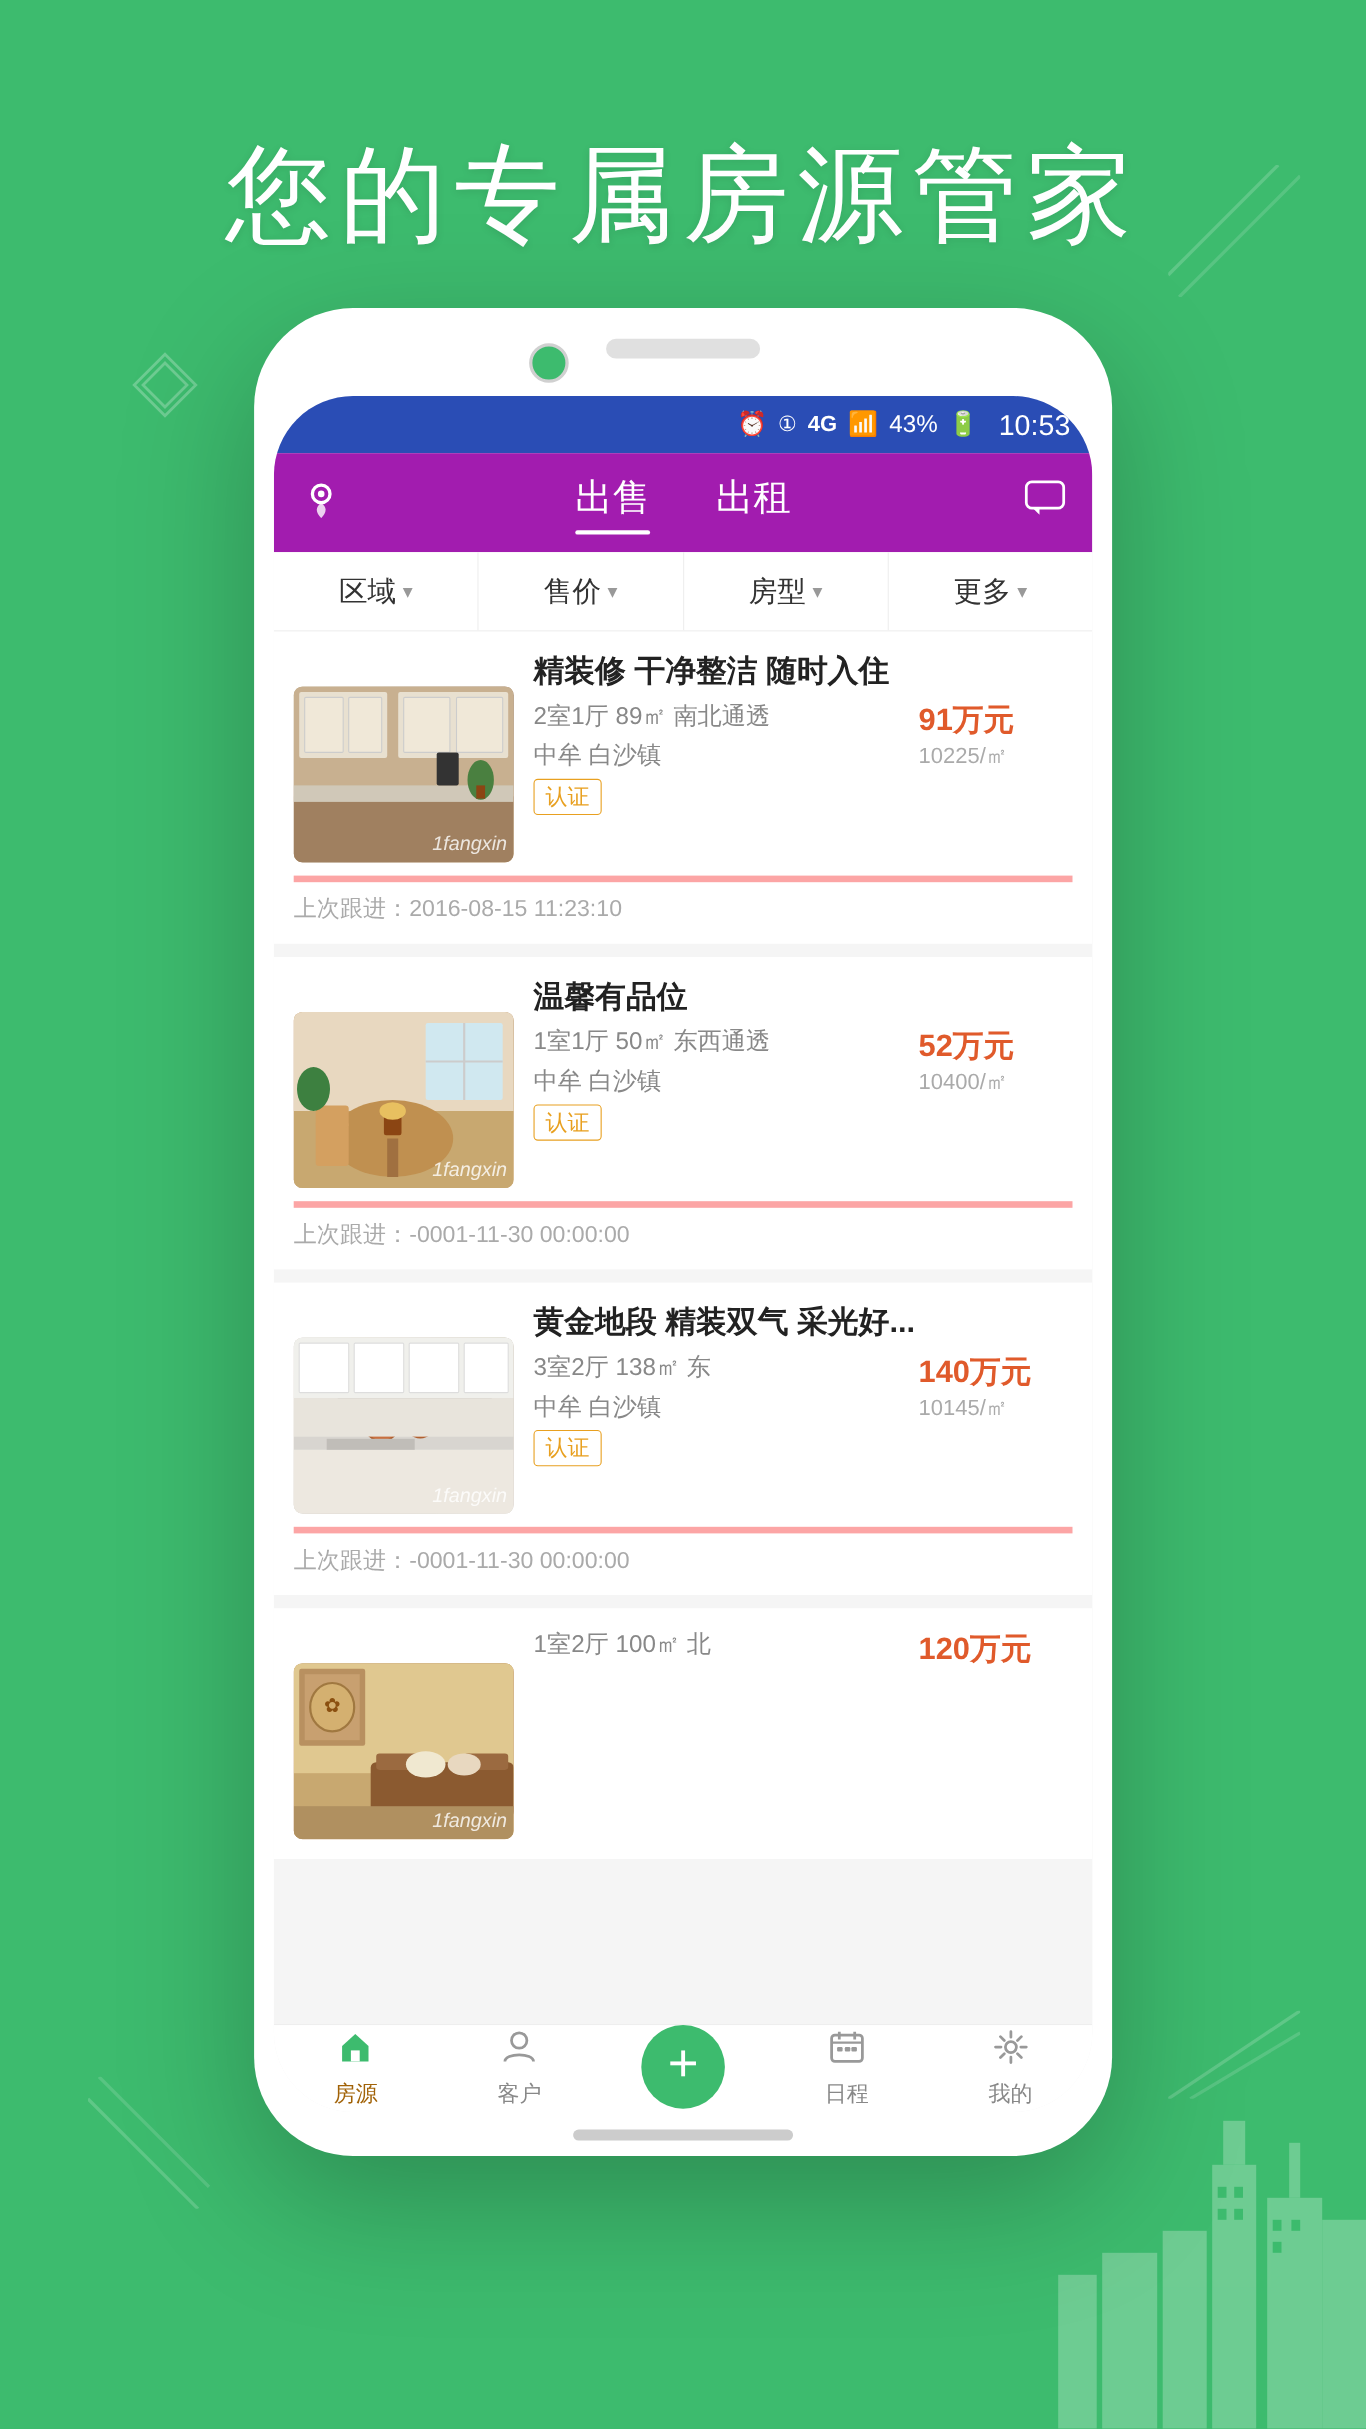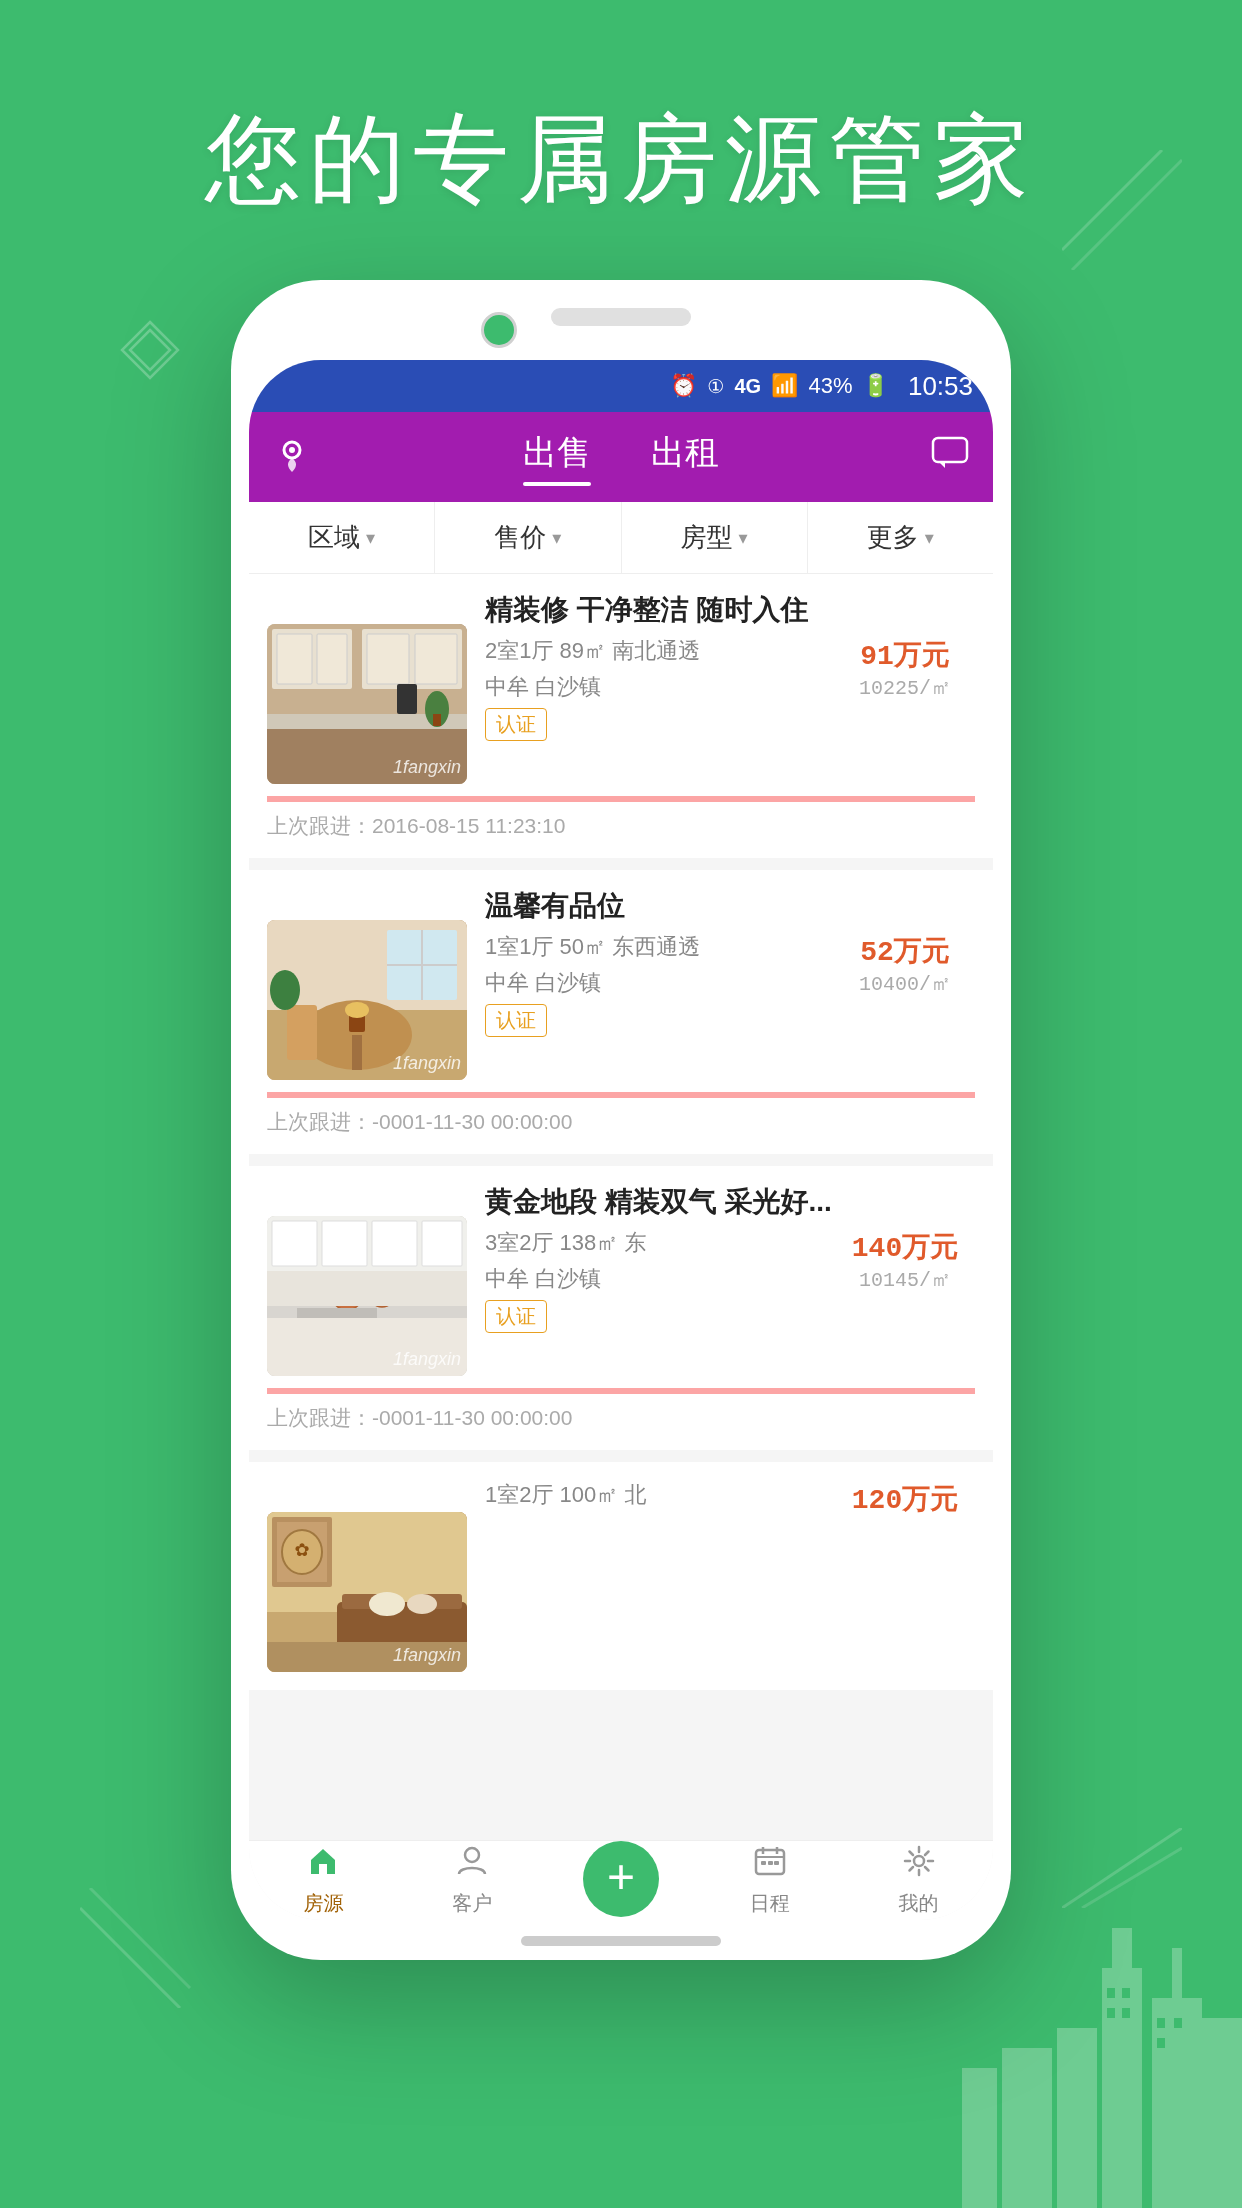--- a/index.html
+++ b/index.html
@@ -8,21 +8,21 @@
       height: 2208px;
       background: #3dbb6e;
       font-family: 'PingFang SC', 'Helvetica Neue', Arial, sans-serif;
       overflow: hidden;
       position: relative;
     }
 
     
     .bg-title {
       position: absolute;
-      top: 96px;
+      top: 114px;
       left: 0; right: 0;
       text-align: center;
       color: white;
       font-size: 96px;
       font-weight: 300;
       letter-spacing: 8px;
       text-shadow: 0 2px 8px rgba(0,0,0,0.1);
     }
 
     .bg-deco {
@@ -270,24 +270,23 @@
     }
     .listing-price-per {
       color: #aaa;
       font-size: 20px;
       text-align: right;
     }
 
     .listing-right {
       display: flex;
       flex-direction: column;
-      align-items: center;
+      align-items: flex-start;
       justify-content: space-between;
       min-width: 140px;
-      font-family: Liberation Mono, monospace;
     }
 
     .badge-certified {
       display: inline-block;
       border: 1px solid #e8a020;
       color: #e8a020;
       font-size: 20px;
       padding: 2px 10px;
       border-radius: 4px;
       margin-top: 6px;

